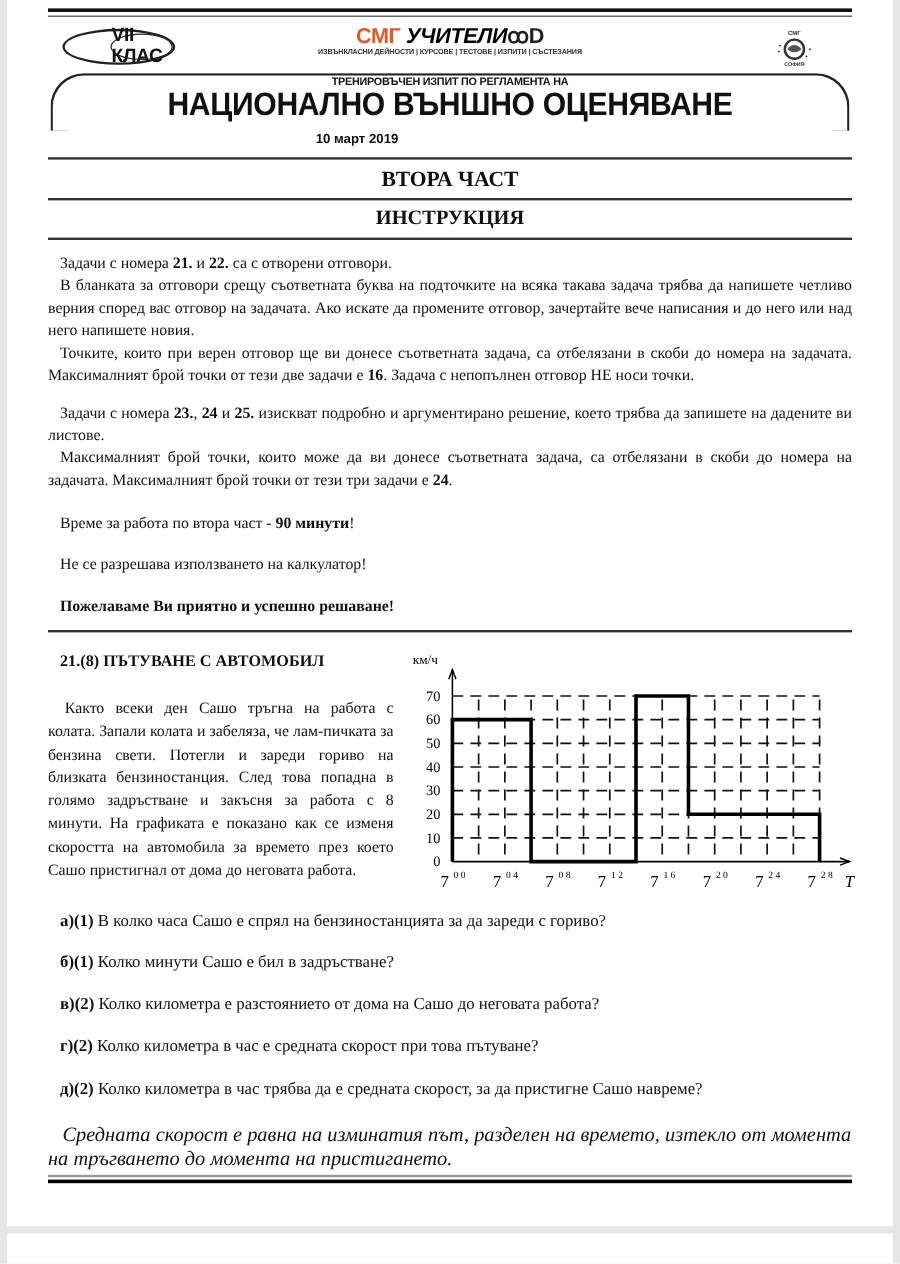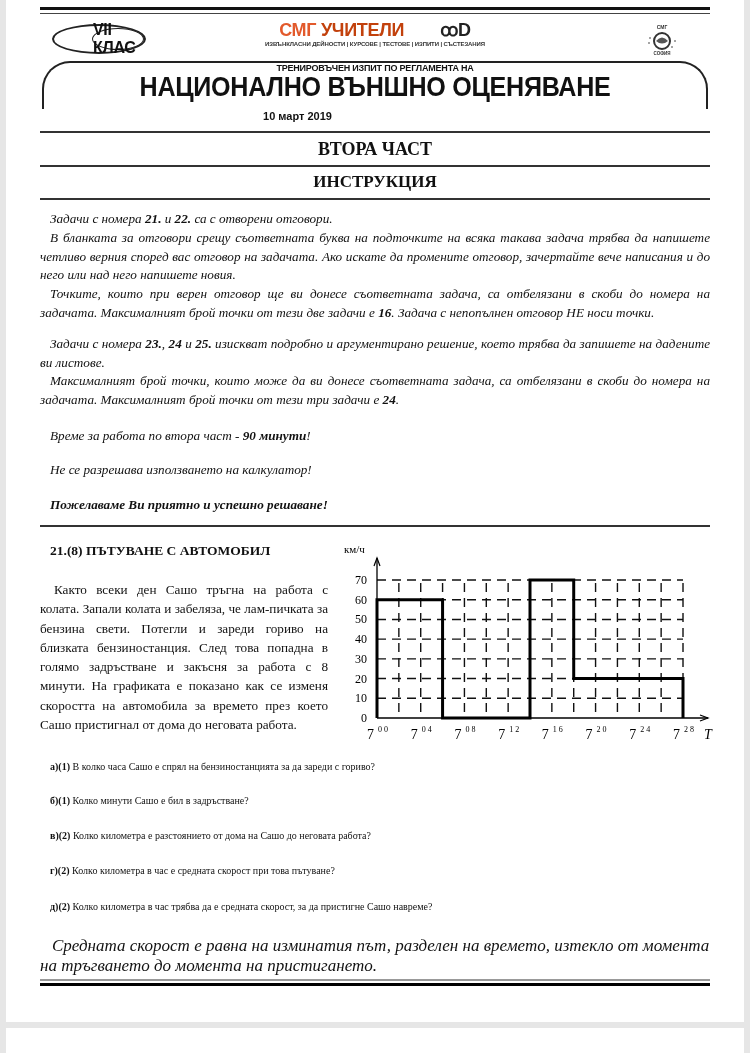--- a/index.html
+++ b/index.html
@@ -11,38 +11,38 @@
   .rule { position:absolute; left:40px; width:670px; background:#333; }
   
   .klas { left:52px; top:24px; width:94px; height:30px; border:2px solid #222; border-radius:50%;
           box-sizing:border-box; display:flex; align-items:center; justify-content:center; }
   .klas-inner { width:107px; height:22px; border:1.5px solid #222; border-radius:50%; box-sizing:border-box;
           font-family:"Liberation Sans", sans-serif; font-weight:bold; font-size:16px;
           display:flex; align-items:center; justify-content:center; letter-spacing:-0.3px;margin-left:38px; }
   .brand { left:250px; top:20px; width:250px; text-align:center; font-family:"Liberation Sans", sans-serif; }
   .brand-line { font-weight:bold; font-size:18px; letter-spacing:-0.3px; line-height:20px; }
   .brand-smg { color:#e2592b; }
-  .brand-u { color:#c2410c; }
-  .brand-inf { color:#222;padding-left:36px; }
+  .brand-u { color:#000000;font-style:italic; }
+  .brand-inf { color:#222; }
   .brand-sub { font-size:6px; font-weight:bold; color:#333; letter-spacing:-0.1px; margin-top:1px; }
   .logo-right { left:642px; top:22px; width:40px; height:36px; }
   .titlebox { left:42px; top:61px; width:666px; height:48px; border:2.5px solid #222; border-bottom:none;
               border-radius:28px 28px 0 0; box-sizing:border-box; }
   .subtitle-top { left:0; top:63px; width:750px; text-align:center; font-family:"Liberation Sans", sans-serif;
               font-size:9px; font-weight:bold; letter-spacing:-0.2px; }
   .main-title { left:0; top:72px; width:750px; text-align:center; font-family:"Liberation Sans", sans-serif;
               font-size:27px; font-weight:bold; letter-spacing:-0.3px; transform:scaleX(0.93); }
   .date { left:0; top:110px; width:595px; text-align:center; font-family:"Liberation Sans", sans-serif;
               font-size:11px; font-weight:bold; }
   .section-h { left:0; width:750px; text-align:center; font-weight:bold; font-size:18px; }
-  .para { left:50px; width:660px; font-size:13.2px; line-height:18.5px; text-align:justify;font-style:italic; }
+  .para { left:50px; width:660px; font-size:13.2px; line-height:18.5px; text-align:justify; }
   .indent { text-indent:10px; }
   .task-title { left:50px; top:543px; font-weight:bold; font-size:13.5px;text-align:center; }
   .task-text { left:40px; top:580px; width:288px; font-size:13.2px; line-height:19.3px; text-align:justify; text-indent:14px; }
-  .q { left:50px; font-size:10px; }
+  .q { left:50px; font-size:14px; }
   .note { left:40px; top:936px; width:672px; font-size:17px; line-height:19.5px; font-style:italic; text-indent:12px; }
   .chart { left:340px; top:540px; width:380px; height:210px; }
   .chart text { font-family:"Liberation Serif", serif; }
 </style>
 </head>
 <body>
 
 <div class="page"></div>
 <div class="page2"></div>
 

